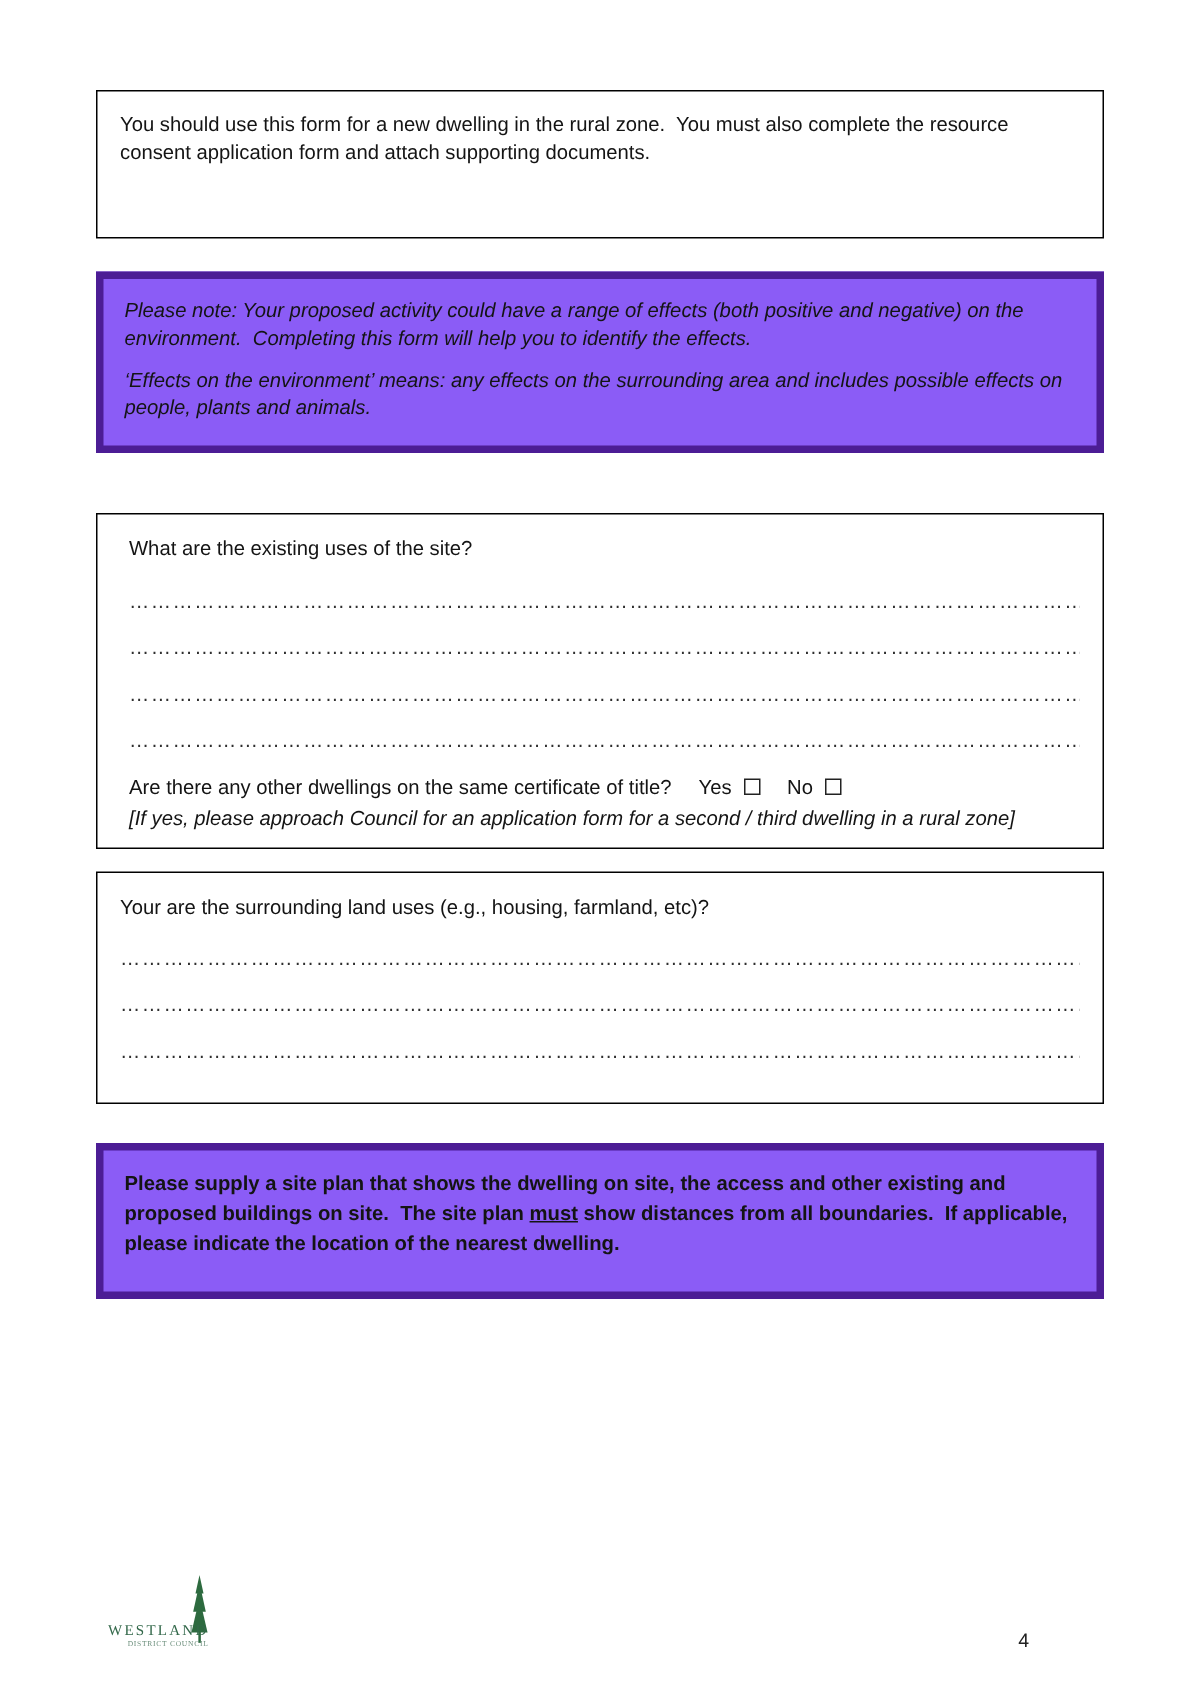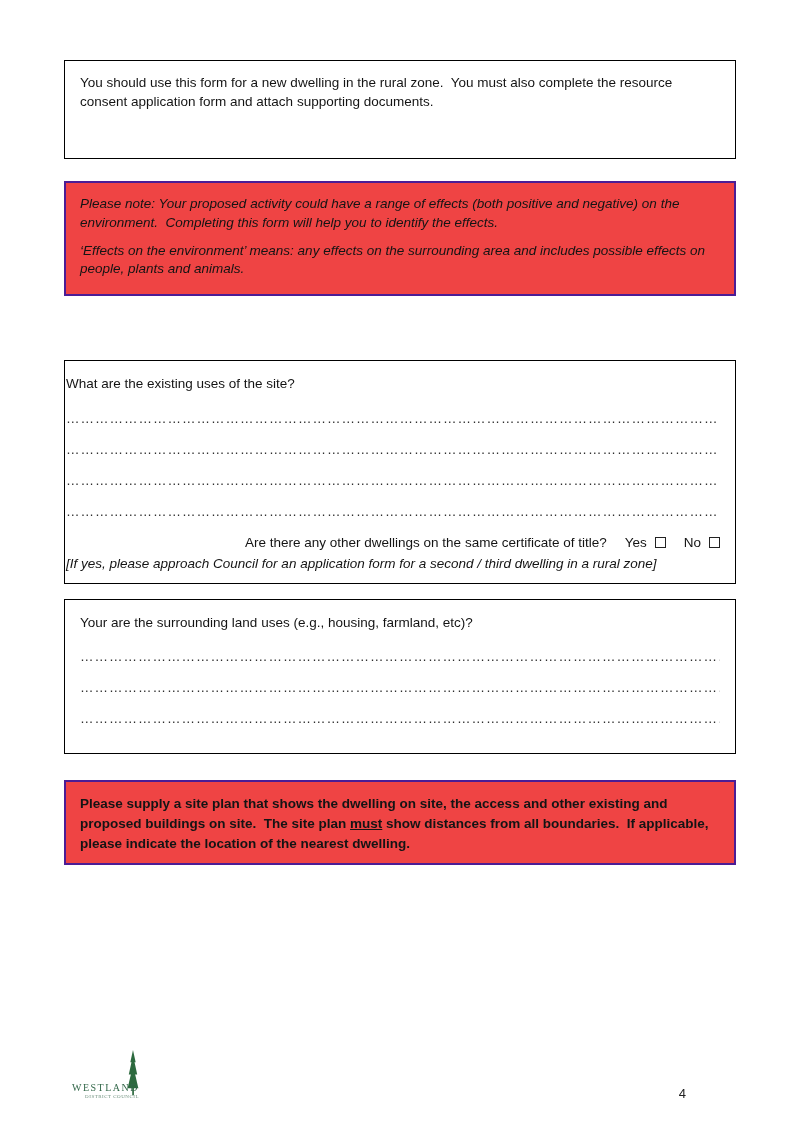--- a/index.html
+++ b/index.html
@@ -14,56 +14,56 @@
     color: #141414;
     overflow: hidden;
   }
   .content {
     position: absolute;
     top: 0;
     left: 64px;
     width: 672px;
   }
   .box { border: 1px solid #000; background: #fff; }
-  .box.gray { background: #ef4444; border: 2px solid #4c1d95; }
+  .box.gray { background: #8b5cf6; border: 5px solid #4c1d95; }
   .para { white-space: pre-wrap; line-height: 1.4; }
 
   .intro-box { margin-top: 60px; padding: 13px 15px 46px 15px; }
   .intro-box .para + .para { margin-top: 17px; }
 
   .note-box { margin-top: 22px; padding: 12px 14px 15px 14px; font-style: italic; }
   .note-box .para + .para { margin-top: 9px; }
 
-  .question-box { margin-top: 64px; padding: 14px 15px 9px 1px; }
+  .question-box { margin-top: 40px; padding: 14px 15px 9px 21px; }
   .question { line-height: 1.35; margin-bottom: 16px; }
   .dotted-line {
     white-space: nowrap;
     overflow: hidden;
     height: 17px;
     line-height: 17px;
     letter-spacing: 1px;
     color: #2e2e2e;
     margin-bottom: 14px;
   }
-  .cb-row { margin-top: 6px; line-height: 1.4; white-space: pre-wrap; text-align: right; }
+  .cb-row { margin-top: 6px; line-height: 1.4; white-space: pre-wrap; }
   .cb {
     display: inline-block;
     width: 11px;
     height: 11px;
     border: 1.5px solid #222;
     background: #fff;
     vertical-align: -1px;
     margin-left: 8px;
   }
   .cb-label { margin-left: 18px; }
   .bracket-note { font-style: italic; line-height: 1.35; margin-top: 3px; }
 
   .surround-box { margin-top: 15px; padding: 14px 15px 12px 15px; }
 
-  .siteplan-box { margin-top: 26px; padding: 12px 14px 8px 14px; font-weight: bold; }
+  .siteplan-box { margin-top: 26px; padding: 12px 14px 21px 14px; font-weight: bold; }
   .siteplan-box .para { line-height: 1.5; }
   .u { text-decoration: underline; }
   .b { font-weight: bold; }
 
   .logo {
     position: absolute;
     left: 72px;
     top: 1050px;
     width: 86px;
     height: 58px;

